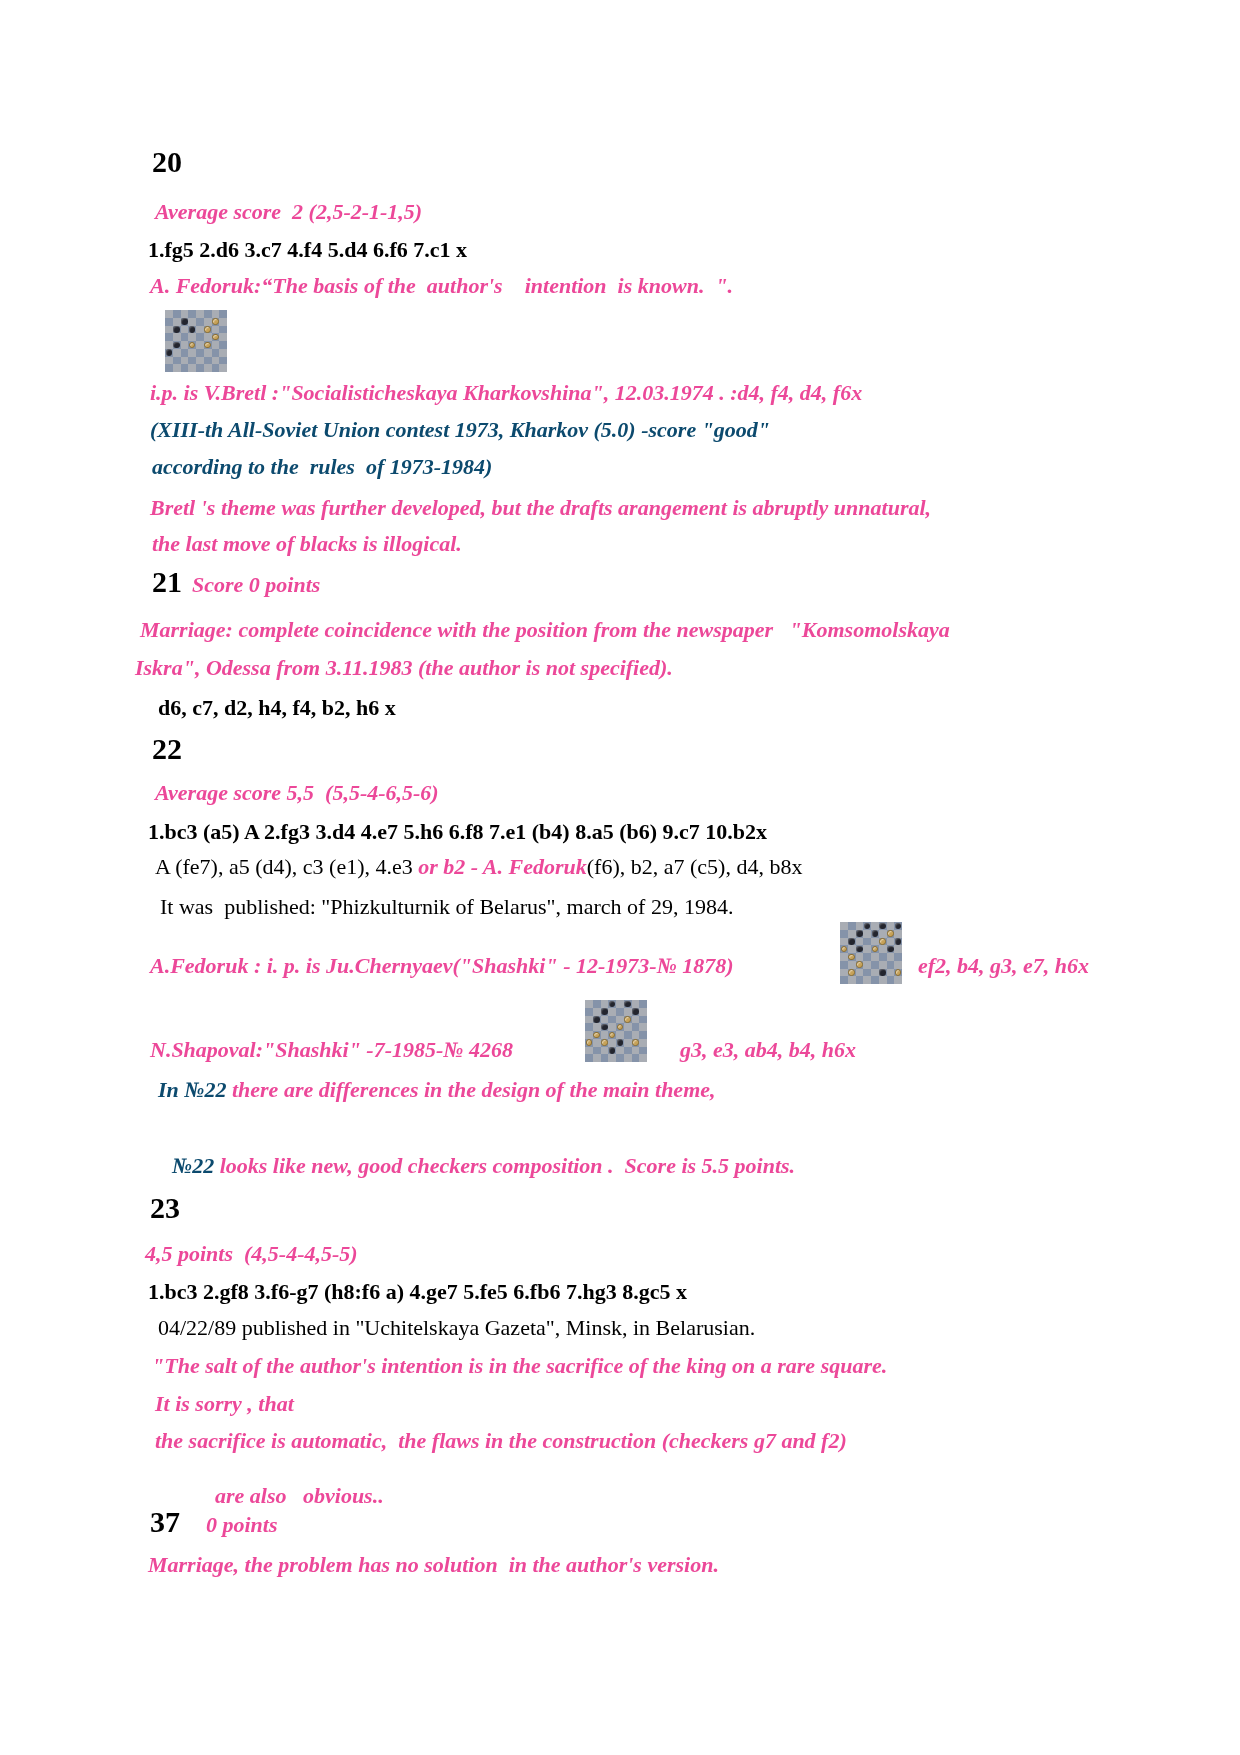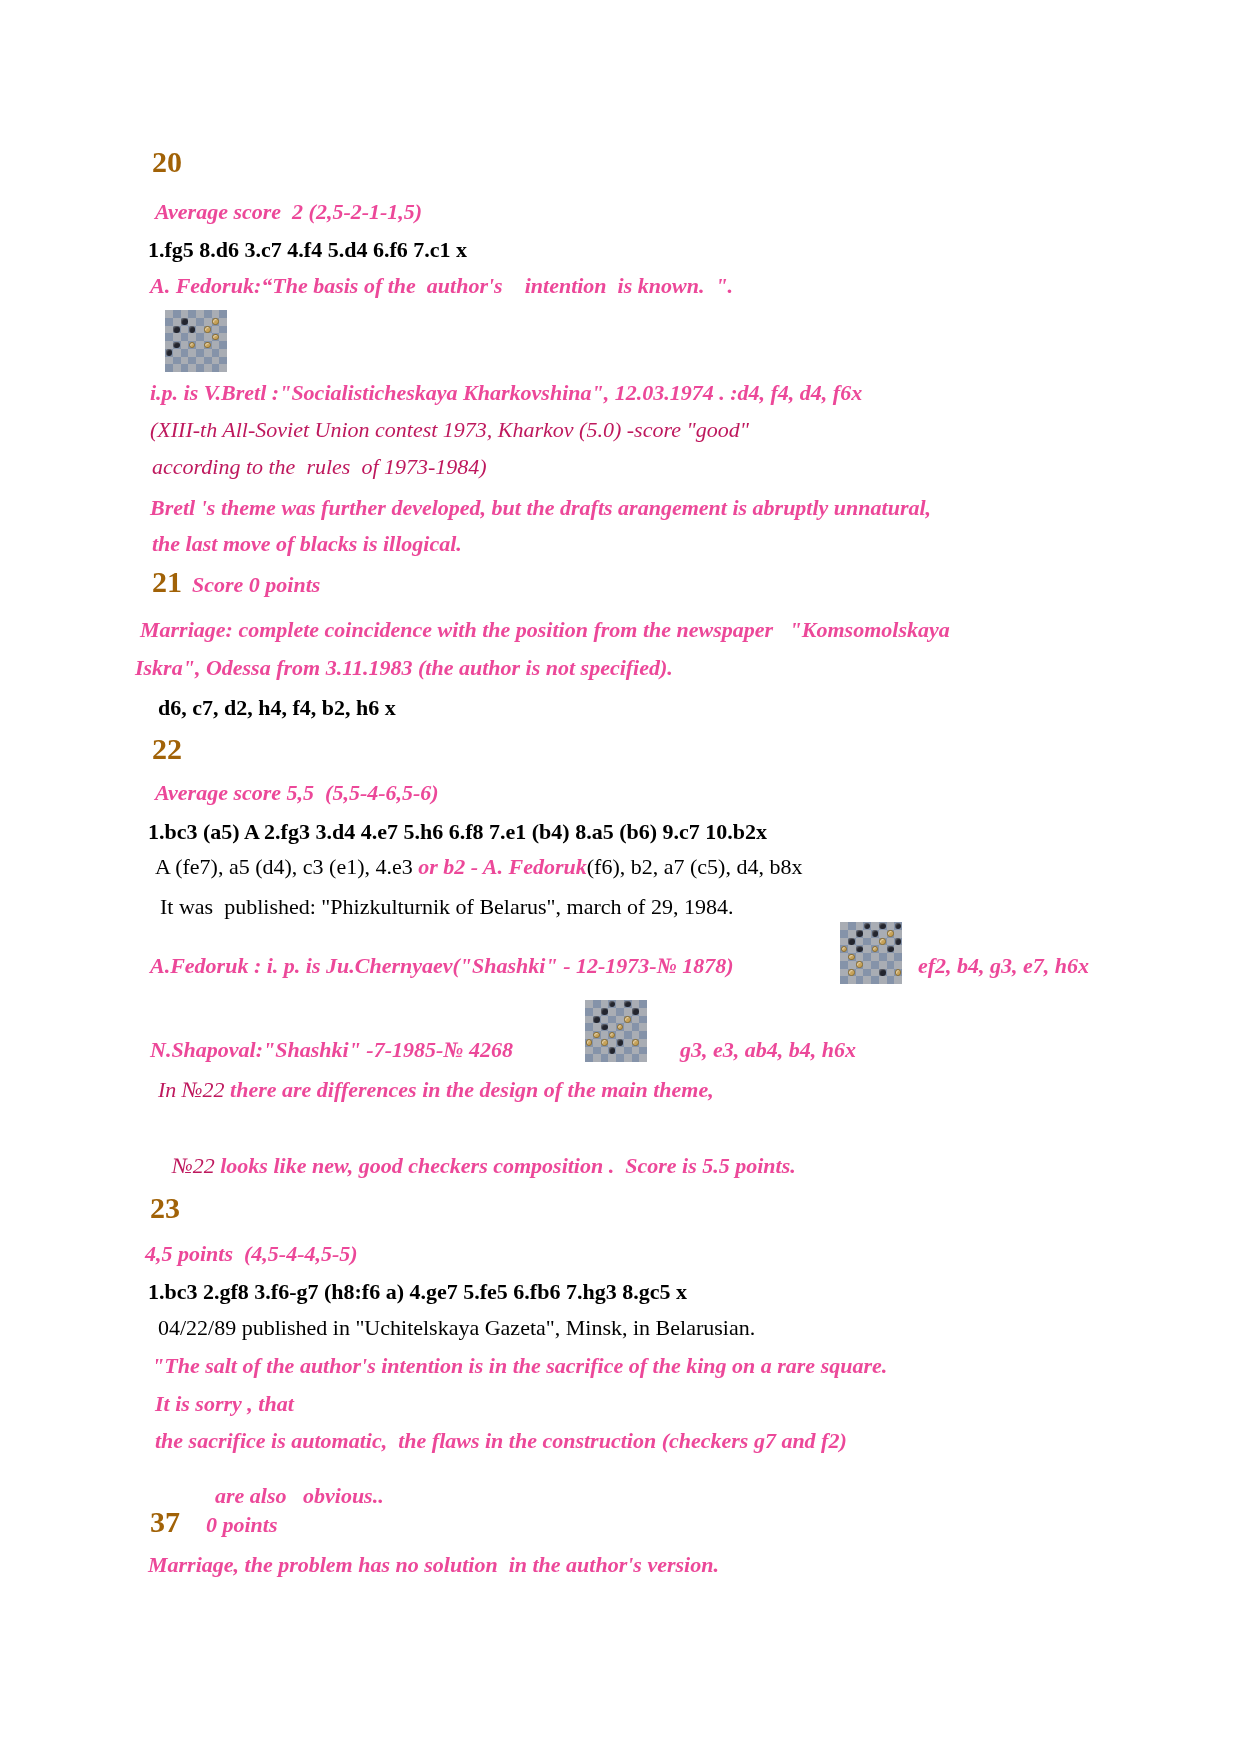--- a/index.html
+++ b/index.html
@@ -8,23 +8,23 @@
     width:1240px;
     height:1755px;
     background:#ffffff;
     font-family:"Liberation Serif","DejaVu Serif",serif;
     font-size:22px;
     color:#000000;
     overflow:hidden;
   }
   .line{position:absolute;white-space:pre;line-height:28px;}
   .red{color:#ec4899;font-weight:bold;font-style:italic;}
-  .blue{color:#be185d;font-weight:normal;font-style:italic;}
+  .blue{color:#0c4a6e;font-weight:bold;font-style:italic;}
   .bold{font-weight:bold;}
-  .num{font-size:30px;font-weight:bold;color:#a16207;font-style:normal;line-height:32px;}
+  .num{font-size:30px;font-weight:bold;color:#000000;font-style:normal;line-height:32px;}
   .board{
     position:absolute;
     display:grid;
     grid-template-columns:repeat(8,1fr);
     grid-template-rows:repeat(8,1fr);
     width:62px;height:62px;
   }
   .cell{position:relative;}
   .cell.lt{background:#a9adb4;}
   .cell.dk{background:#8593a9;}
@@ -35,21 +35,21 @@
   .pb{background:#23252e;box-shadow:inset 1px 1px 1px rgba(255,255,255,.25);}
   .pw{background:#c7a257;box-shadow:inset 1px 1px 1px rgba(255,255,255,.5);border:1px solid #8a6f35;box-sizing:border-box;}
 </style>
 </head>
 <body>
 
 <div id="page">
 
   <div class="line num" style="left:152px;top:146px;">20</div>
   <div class="line red" style="left:155px;top:198px;">Average score  2 (2,5-2-1-1,5)</div>
-  <div class="line bold" style="left:148px;top:236px;">1.fg5 8.d6 3.c7 4.f4 5.d4 6.f6 7.c1 x</div>
+  <div class="line bold" style="left:148px;top:236px;">1.fg5 2.d6 3.c7 4.f4 5.d4 6.f6 7.c1 x</div>
   <div class="line red" style="left:150px;top:272px;">A. Fedoruk:“The basis of the  author's    intention  is known.  ".</div>
 
   <div class="board" style="left:165px;top:310px;">
       <div class="cell lt"></div>
       <div class="cell dk"></div>
       <div class="cell lt"></div>
       <div class="cell dk"></div>
       <div class="cell lt"></div>
       <div class="cell dk"></div>
       <div class="cell lt"></div>

